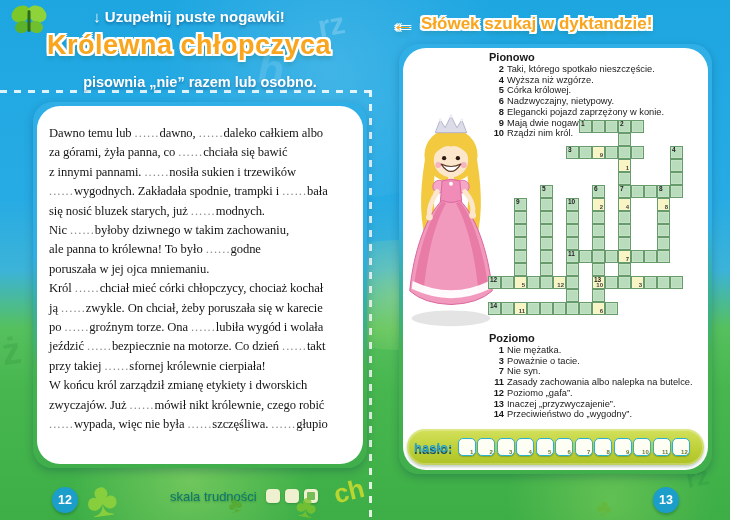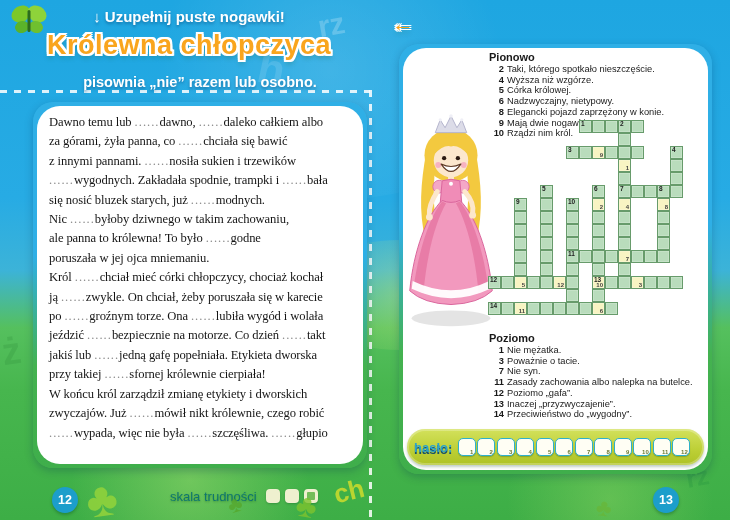--- a/index.html
+++ b/index.html
@@ -17,21 +17,21 @@
     text-shadow:-2px -2px 0 #fff,2px -2px 0 #fff,-2px 2px 0 #fff,2px 2px 0 #fff,
       0 -2px 0 #fff,0 2px 0 #fff,-2px 0 0 #fff,2px 0 0 #fff,0 4px 5px rgba(30,90,40,.35);}
   .panel-wrap{position:absolute;border-radius:20px;padding:4px;box-sizing:border-box;
     background:linear-gradient(180deg,#2fafe6 0%,#2fafe6 42%,#44b250 72%,#3fae4b 100%);
     box-shadow:0 3px 8px rgba(0,40,80,.25);}
   .panel-inner{position:relative;width:100%;height:100%;background:#fff;border-radius:23px;box-sizing:border-box;}
   
   .instr{position:absolute;left:0;top:8px;width:378px;text-align:center;font-size:15px;font-weight:bold;}
   .title{position:absolute;left:0;top:30px;width:378px;text-align:center;font-size:27px;font-weight:bold;letter-spacing:.5px;}
   .subtitle{position:absolute;left:11px;top:74px;width:378px;text-align:center;font-size:14.5px;font-weight:bold;z-index:3;}
-  .story{position:absolute;left:12px;top:7px;right:6px;font-family:"Liberation Serif",serif;
+  .story{position:absolute;left:12px;top:18px;right:6px;font-family:"Liberation Serif",serif;
     font-size:12.6px;line-height:19.4px;color:#151515;letter-spacing:-.1px;}
   .story-line{white-space:nowrap;}
   .dots{color:#8e8e8e;letter-spacing:1px;}
   
   .rheader{position:absolute;left:392px;top:13px;width:330px;display:flex;align-items:center;gap:7px;font-weight:bold;}
   .rheader .arrow{font-size:22px;line-height:1;}
   .rheader .txt{font-size:17px;}
   .sec-head{position:absolute;font-size:11px;font-weight:bold;color:#1a1a1a;}
   .clues{position:absolute;font-size:9.3px;color:#1a1a1a;}
   .clue{display:flex;line-height:10.7px;}
@@ -106,31 +106,31 @@
         <div class="story-line">z innymi pannami. <span class="dots">......</span>nosiła sukien i trzewików</div>
         <div class="story-line"><span class="dots">......</span>wygodnych. Zakładała spodnie, trampki i <span class="dots">......</span>bała</div>
         <div class="story-line">się nosić bluzek starych, już <span class="dots">......</span>modnych.</div>
         <div class="story-line">Nic <span class="dots">......</span>byłoby dziwnego w takim zachowaniu,</div>
         <div class="story-line">ale panna to królewna! To było <span class="dots">......</span>godne</div>
         <div class="story-line">poruszała w jej ojca mniemaniu.</div>
         <div class="story-line">Król <span class="dots">......</span>chciał mieć córki chłopczycy, chociaż kochał</div>
         <div class="story-line">ją <span class="dots">......</span>zwykle. On chciał, żeby poruszała się w karecie</div>
         <div class="story-line">po <span class="dots">......</span>groźnym torze. Ona <span class="dots">......</span>lubiła wygód i wolała</div>
         <div class="story-line">jeździć <span class="dots">......</span>bezpiecznie na motorze. Co dzień <span class="dots">......</span>takt</div>
-        <div class="story-line">jakiś lub <span class="dots">......</span>jedną gafę popełniała. Etykieta dworska</div>
         <div class="story-line">przy takiej <span class="dots">......</span>sfornej królewnie cierpiała!</div>
         <div class="story-line">W końcu król zarządził zmianę etykiety i dworskich</div>
         <div class="story-line">zwyczajów. Już <span class="dots">......</span>mówił nikt królewnie, czego robić</div>
         <div class="story-line"><span class="dots">......</span>wypada, więc nie była <span class="dots">......</span>szczęśliwa. <span class="dots">......</span>głupio</div>
       </div>
   </div>
 </div>
 
 <div class="rheader">
   <span class="arrow outline-orange">←</span>
+  <span class="txt outline-orange">Słówek szukaj w dyktandzie!</span>
 </div>
 
 <div class="panel-wrap" style="left:399px;top:44px;width:313px;height:430px;">
   <div class="panel-inner">
 
     <div style="position:absolute;left:-4px;top:64px;">
       <svg width="104" height="224" viewBox="0 0 104 228">
         <ellipse cx="52" cy="210" rx="40" ry="8" fill="#d9d9d9" opacity="0.7"></ellipse>
         <circle cx="52" cy="44" r="27" fill="#f3c93f"></circle>
         <path d="M27,40 C21,72 19,102 26,130 C31,134 39,129 38,122 C33,95 34,68 37,50 Z" fill="#f3c93f"></path>

